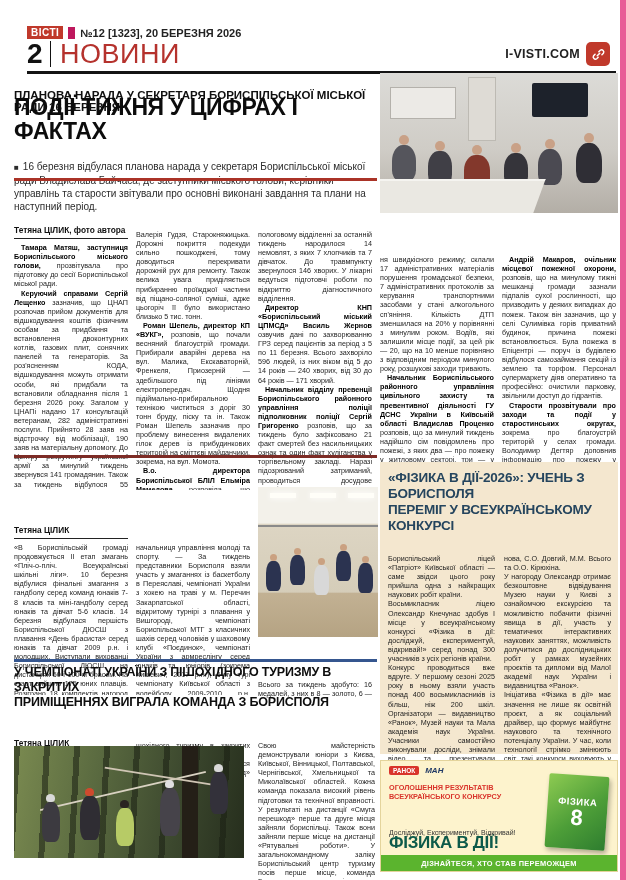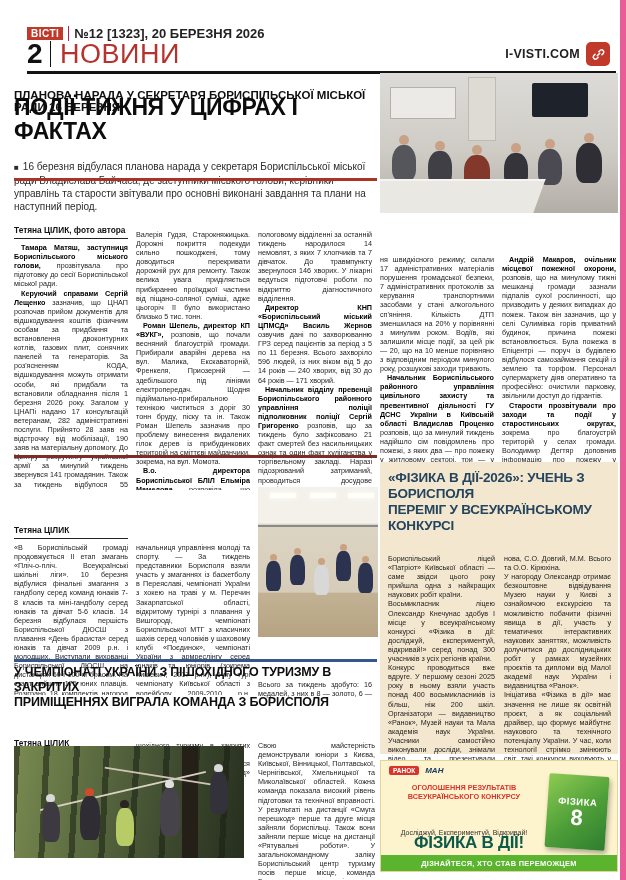--- a/index.html
+++ b/index.html
@@ -4,21 +4,21 @@
 <style>
   html,body{margin:0;padding:0;background:#fff;}
   .page{position:relative;width:626px;height:880px;background:#fff;overflow:hidden;
         font-family:"Liberation Sans",sans-serif;color:#1c1c1c;}
   .abs{position:absolute;}
 
   
   .pink-stripe{position:absolute;right:0;top:0;width:6px;height:880px;background:#e85d97;}
   .mast-row{position:absolute;left:27px;top:26px;display:flex;align-items:center;gap:5px;}
   .mast-logo{background:#c0392b;color:#fff;font-weight:bold;font-size:10px;padding:1px 4px;letter-spacing:.5px;}
-  .mast-issue{font-size:13px;font-weight:bold;color:#222;border-left:1px solid #be185d;padding-left:5px;}
+  .mast-issue{font-size:11px;font-weight:bold;color:#222;border-left:7px solid #be185d;padding-left:5px;}
   .page-row{position:absolute;left:27px;top:38px;right:16px;height:32px;display:flex;align-items:center;}
   .page-num{font-size:28px;font-weight:bold;color:#111;line-height:1;}
   .vline{width:1.5px;height:26px;background:#111;margin:0 9px 0 7px;}
   .section{font-size:27px;font-weight:normal;color:#b5322d;letter-spacing:.5px;line-height:1;}
   .site{margin-left:auto;font-size:12.5px;font-weight:bold;color:#222;letter-spacing:.3px;}
   .site-icon{width:24px;height:24px;background:#c0392b;border-radius:5px;margin-left:6px;
              display:flex;align-items:center;justify-content:center;}
   .head-rule{position:absolute;left:27px;top:71px;width:589px;height:2.5px;background:#141414;}
 
   
@@ -46,21 +46,21 @@
            color:#0d0d0d;line-height:15px;white-space:pre-line;letter-spacing:-.2px;}
 
   
   .phys-box{position:absolute;left:380px;top:462px;width:238px;height:292px;background:#f4e7cf;}
   .phys-head{position:absolute;left:8px;top:8px;width:222px;font-size:13.5px;font-weight:bold;
              color:#25455e;line-height:16px;white-space:pre-line;letter-spacing:-.2px;}
   .phys-col{width:107px;font-size:7.2px;line-height:9.1px;}
 
   
   .ad-box{position:absolute;left:380px;top:760px;width:238px;height:112px;background:#fdf3cd;
-          border:1px solid #e4d49c;box-sizing:border-box;overflow:hidden;text-align:center;}
+          border:1px solid #e4d49c;box-sizing:border-box;overflow:hidden;}
   .ad-logos{position:absolute;left:8px;top:5px;display:flex;align-items:center;gap:6px;}
   .ad-logo1{background:#d9342b;color:#fff;font-size:6.5px;font-weight:bold;padding:1px 4px;border-radius:2px;}
   .ad-logo2{color:#1f3864;font-size:8px;font-weight:bold;font-style:italic;}
   .ad-ann{position:absolute;left:8px;top:22px;width:150px;font-size:7.3px;font-weight:bold;color:#d9342b;line-height:9px;}
   .ad-title{position:absolute;left:8px;top:44px;width:160px;font-size:17px;font-weight:bold;color:#0d5a4a;letter-spacing:-.3px;margin-top:28px;}
   .ad-tag{position:absolute;left:8px;top:68px;width:150px;font-size:7px;color:#333;}
   .ad-cta{position:absolute;left:0;bottom:0;width:100%;height:16px;background:#5bb42e;color:#fff;
           font-size:7.4px;font-weight:bold;display:flex;align-items:center;justify-content:center;letter-spacing:.3px;}
   .ad-book{position:absolute;right:10px;top:14px;width:60px;height:74px;
            background:linear-gradient(140deg,#8ecb52 0%,#4d9e38 55%,#2e7d2f 100%);

